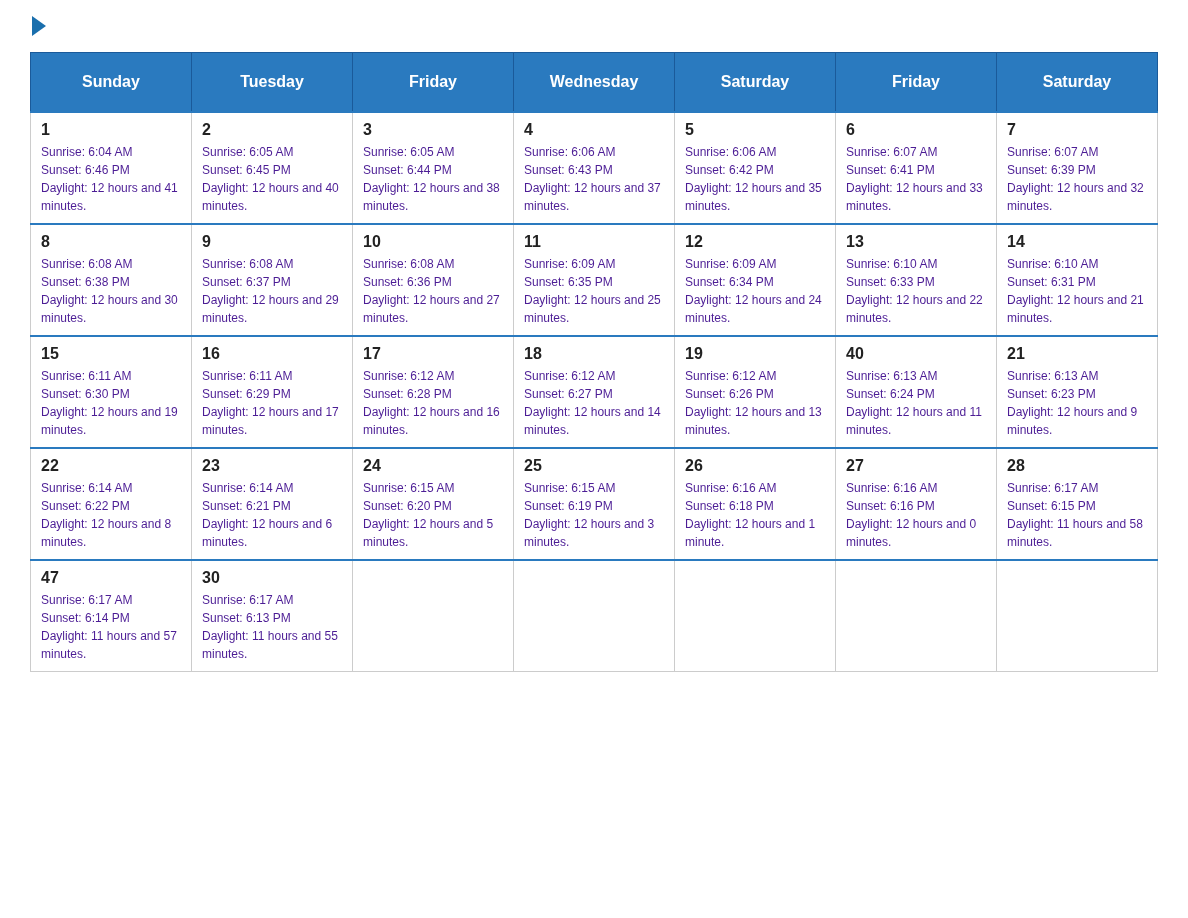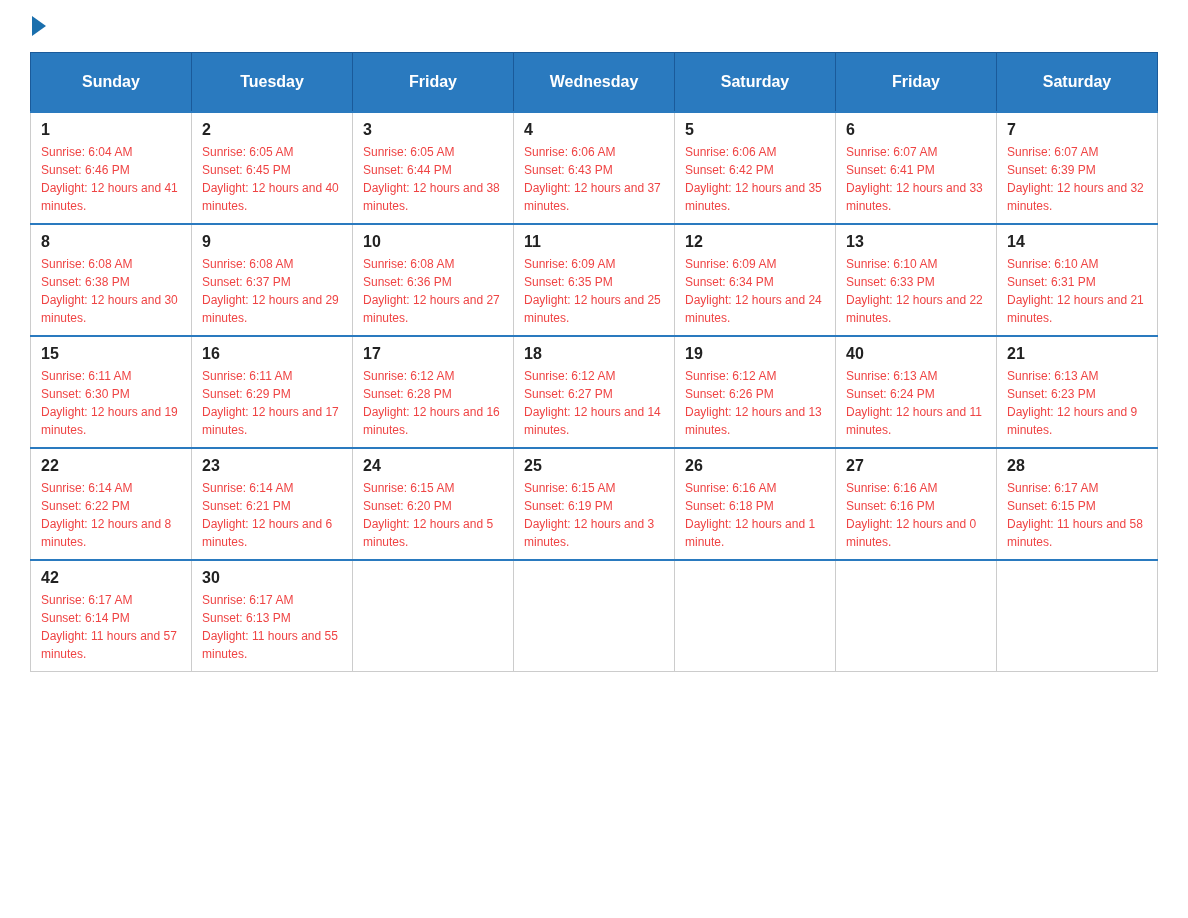--- a/index.html
+++ b/index.html
@@ -79,21 +79,21 @@
       border-top: 2px solid #2a7abf;
     }
     .day-number {
       font-size: 16px;
       font-weight: bold;
       color: #222;
       margin-bottom: 4px;
     }
     .day-info {
       font-size: 12px;
-      color: #ef4444;
+      color: #4c1d95;
       line-height: 1.5;
     }
     .empty-cell {
       background: #fff;
     }
   </style>
 </head>
 <body>
 
 <div class="header-area">
@@ -242,21 +242,21 @@
         <div class="day-number">27</div>
         <div class="day-info">Sunrise: 6:16 AM<br>Sunset: 6:16 PM<br>Daylight: 12 hours and 0 minutes.</div>
       </td>
         <td>
         <div class="day-number">28</div>
         <div class="day-info">Sunrise: 6:17 AM<br>Sunset: 6:15 PM<br>Daylight: 11 hours and 58 minutes.</div>
       </td>
       </tr>
       <tr>
         <td>
-        <div class="day-number">42</div>
+        <div class="day-number">47</div>
         <div class="day-info">Sunrise: 6:17 AM<br>Sunset: 6:14 PM<br>Daylight: 11 hours and 57 minutes.</div>
       </td>
         <td>
         <div class="day-number">30</div>
         <div class="day-info">Sunrise: 6:17 AM<br>Sunset: 6:13 PM<br>Daylight: 11 hours and 55 minutes.</div>
       </td>
         <td class="empty-cell"></td>
         <td class="empty-cell"></td>
         <td class="empty-cell"></td>
         <td class="empty-cell"></td>

